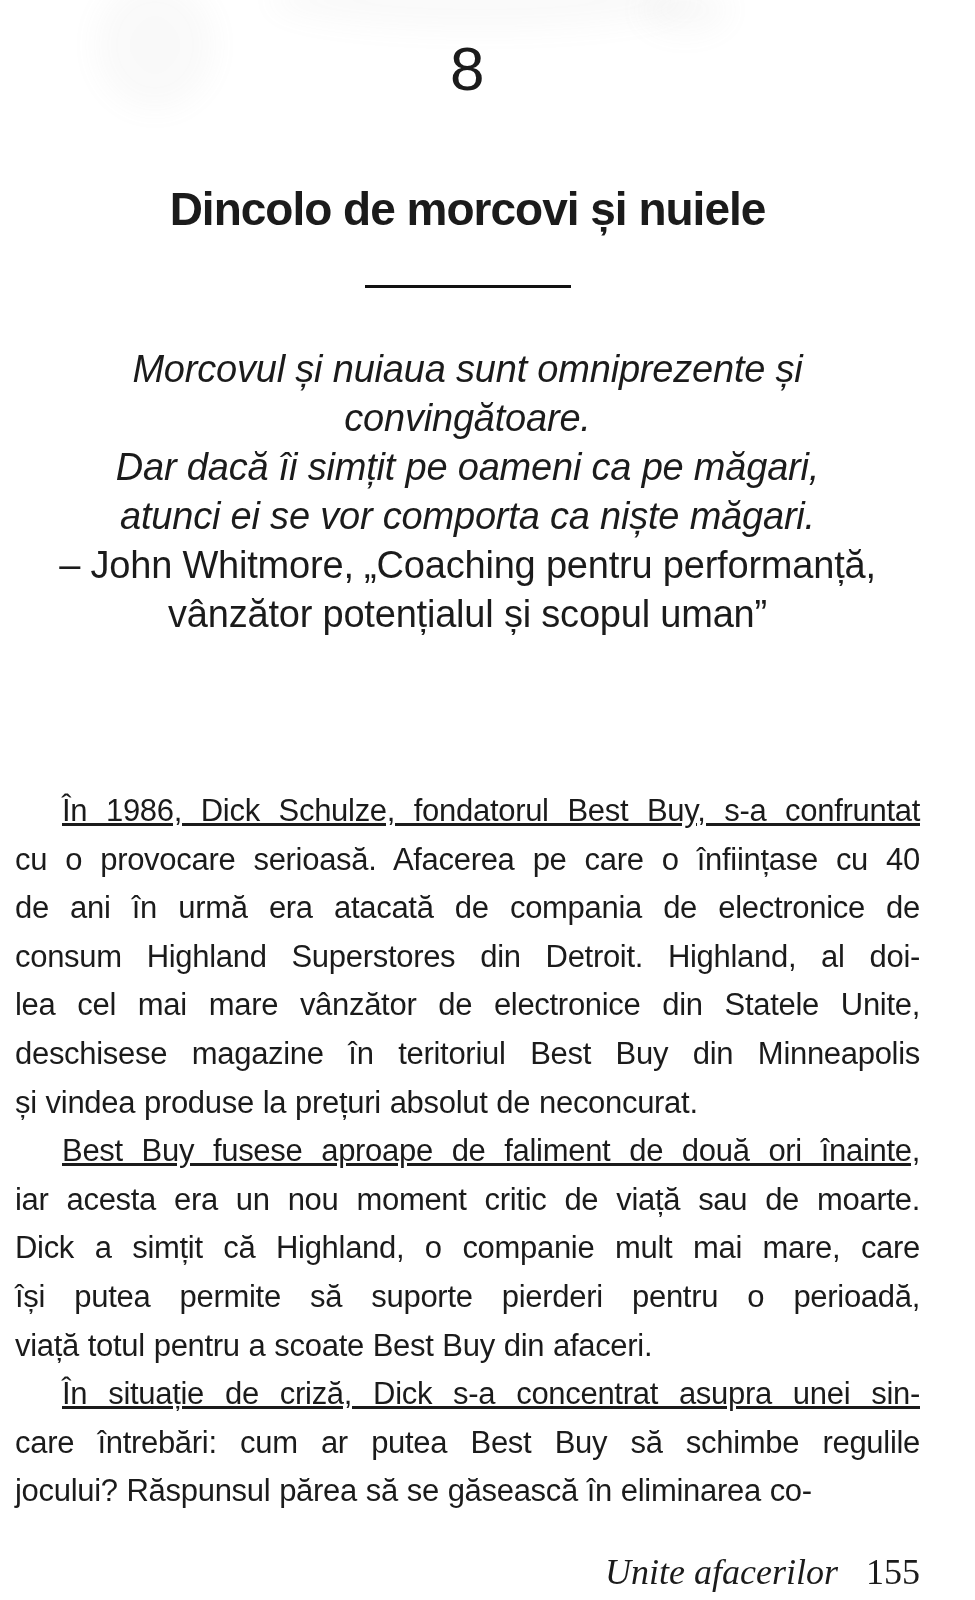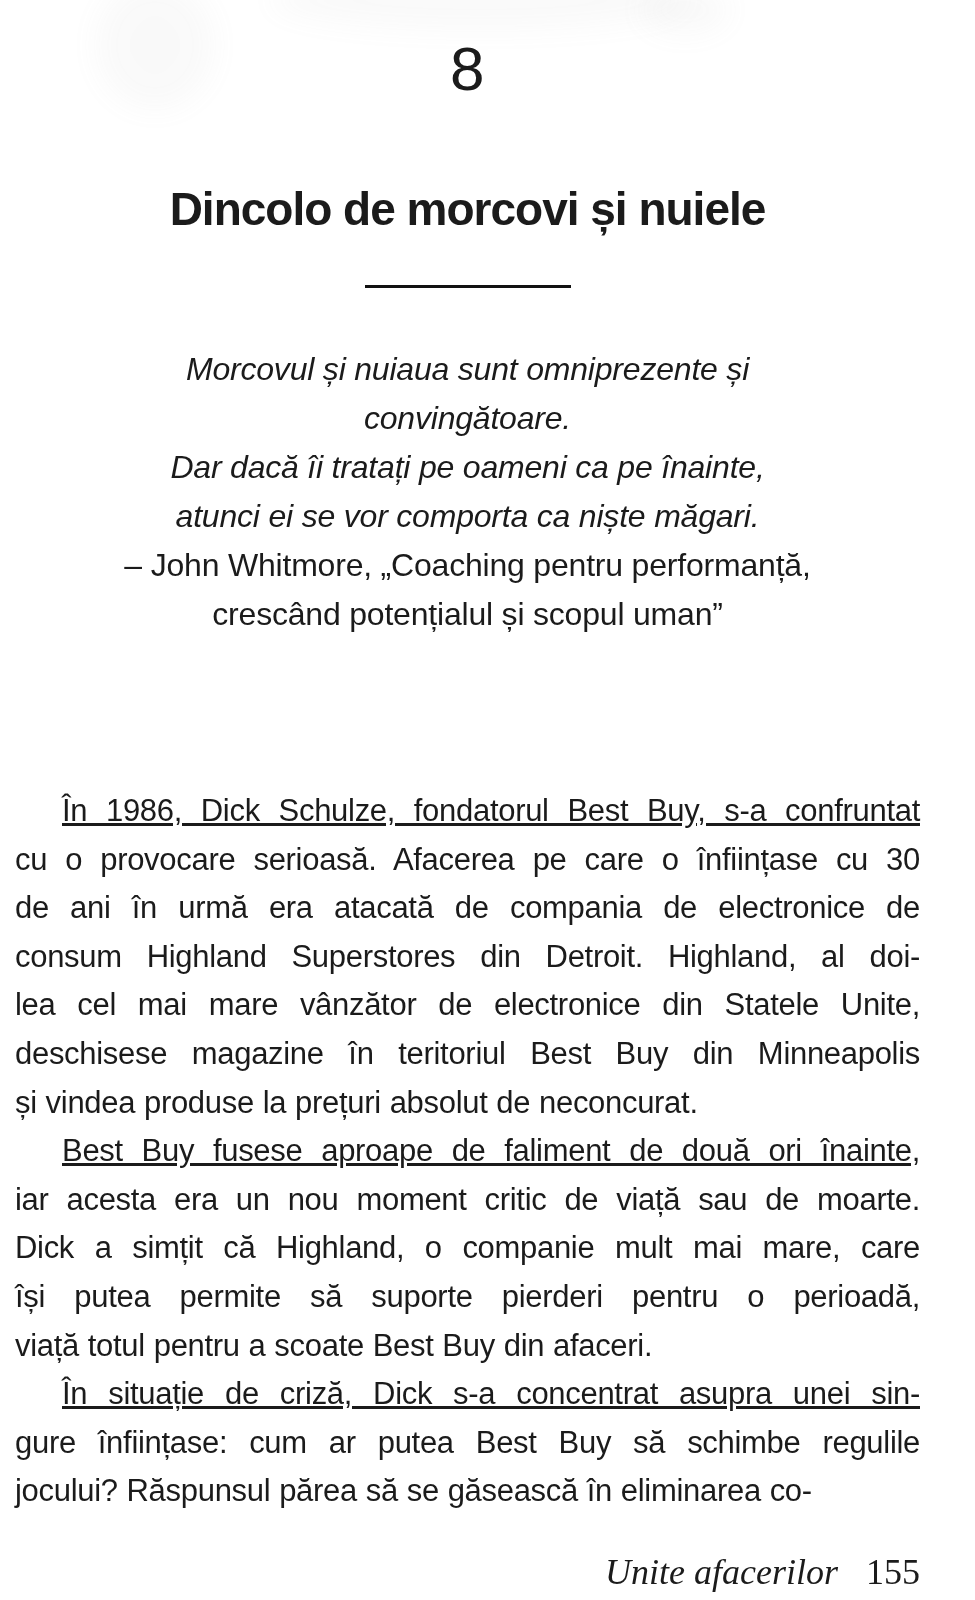--- a/index.html
+++ b/index.html
@@ -42,21 +42,21 @@
   }
   .title-rule {
     margin: 45px auto 0 auto;
     width: 206px;
     height: 3px;
     background: #111111;
     border: none;
   }
   .epigraph {
     margin-top: 57px;
-    font-size: 32px;
+    font-size: 38px;
     letter-spacing: -0.2px;
     font-weight: 300;
   }
   .epigraph .line {
     display: block;
     text-align: center;
     line-height: 49px;
     white-space: nowrap;
   }
   .epigraph .quote-line { font-style: italic; }
@@ -99,46 +99,46 @@
 
   <div class="chapter-number">8</div>
 
   <h1 class="chapter-title" style="margin-bottom:0;">Dincolo de morcovi și nuiele</h1>
 
   <div class="title-rule"></div>
 
   <div class="epigraph">
       <div class="line quote-line">Morcovul și nuiaua sunt omniprezente și</div>
       <div class="line quote-line">convingătoare.</div>
-      <div class="line quote-line">Dar dacă îi tratați pe oameni ca pe înainte,</div>
+      <div class="line quote-line">Dar dacă îi simțit pe oameni ca pe măgari,</div>
       <div class="line quote-line">atunci ei se vor comporta ca niște măgari.</div>
       <div class="line attr-line">– John Whitmore, „Coaching pentru performanță,</div>
-      <div class="line attr-line">crescând potențialul și scopul uman”</div>
+      <div class="line attr-line">vânzător potențialul și scopul uman”</div>
     </div>
 
   <div class="body-text">
       <div class="paragraph">
         <div class="line first">În 1986, Dick Schulze, fondatorul Best Buy, s-a confruntat</div>
-        <div class="line">cu o provocare serioasă. Afacerea pe care o înființase cu 30</div>
+        <div class="line">cu o provocare serioasă. Afacerea pe care o înființase cu 40</div>
         <div class="line">de ani în urmă era atacată de compania de electronice de</div>
         <div class="line">consum Highland Superstores din Detroit. Highland, al doi-</div>
         <div class="line">lea cel mai mare vânzător de electronice din Statele Unite,</div>
         <div class="line">deschisese magazine în teritoriul Best Buy din Minneapolis</div>
         <div class="line last">și vindea produse la prețuri absolut de neconcurat.</div>
       </div>
       <div class="paragraph">
         <div class="line first">Best Buy fusese aproape de faliment de două ori înainte,</div>
         <div class="line">iar acesta era un nou moment critic de viață sau de moarte.</div>
         <div class="line">Dick a simțit că Highland, o companie mult mai mare, care</div>
         <div class="line">își putea permite să suporte pierderi pentru o perioadă,</div>
         <div class="line last">viață totul pentru a scoate Best Buy din afaceri.</div>
       </div>
       <div class="paragraph">
         <div class="line first">În situație de criză, Dick s-a concentrat asupra unei sin-</div>
-        <div class="line">gure înființase: cum ar putea Best Buy să schimbe regulile</div>
+        <div class="line">care întrebări: cum ar putea Best Buy să schimbe regulile</div>
         <div class="line last">jocului? Răspunsul părea să se găsească în eliminarea co-</div>
       </div>
     </div>
 
   <div class="footer">
     <span class="book-title">Unite afacerilor</span><span class="page-number">155</span>
   </div>
 </div>
 
 </body></html>

